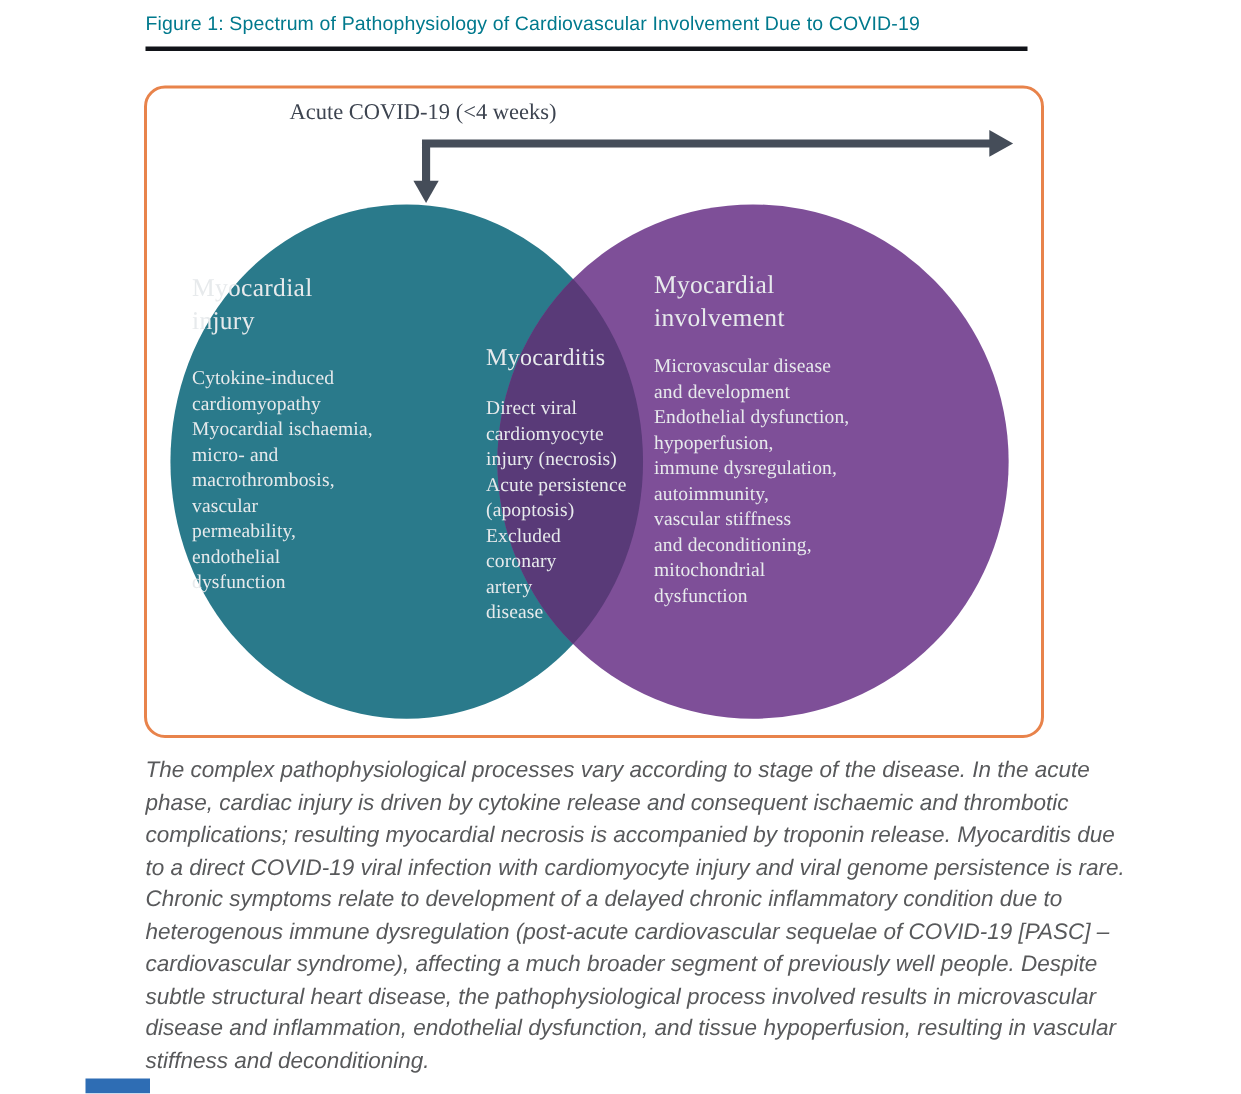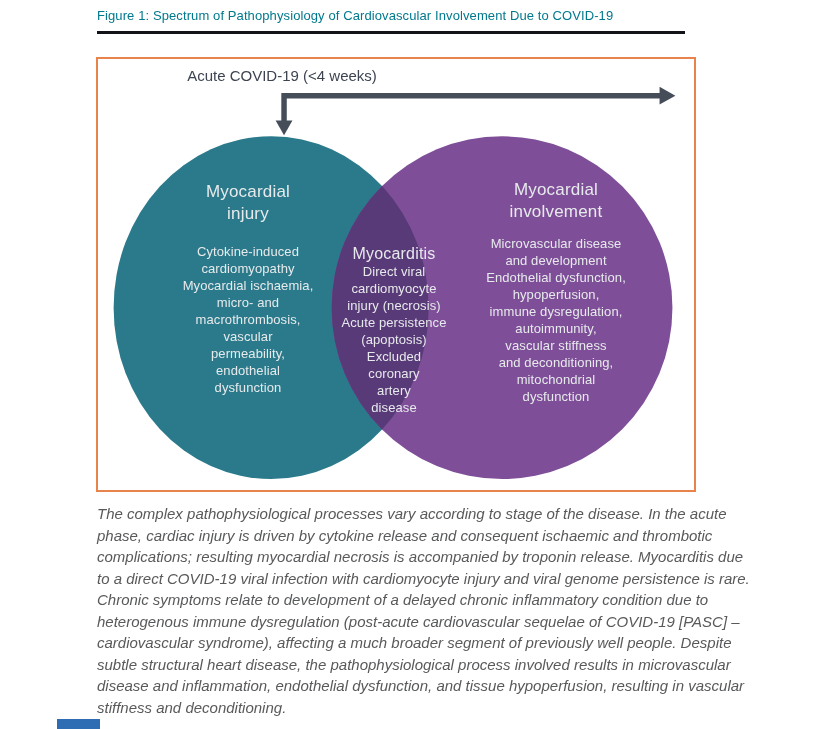--- a/index.html
+++ b/index.html
@@ -27,43 +27,44 @@
     position:absolute;left:97px;top:8px;width:600px;
     font-size:13px;font-weight:normal;color:var(--title-teal);
     letter-spacing:0.1px;
   }
   .title-rule{
     position:absolute;left:97px;top:31px;width:588px;height:3px;
     background:var(--rule-black);
   }
   .panel{
     position:absolute;left:96px;top:57px;width:600px;height:435px;
-    border:2px solid var(--panel-border);border-radius:0;
+    border:2px solid var(--panel-border);border-radius:14px;
     background:#ffffff;
+    font-family:Liberation Serif, serif;
   }
   .panel svg.venn{
     position:absolute;left:0;top:0;width:100%;height:100%;
     display:block;
   }
   .axis-label{
     position:absolute;top:8px;transform:translateX(-50%);
     font-size:15px;color:var(--label-slate);white-space:nowrap;
   }
   .axis-label.acute{left:184px;}
   .axis-label.chronic{left:407px;}
   .vtext{
-    position:absolute;text-align:center;color:var(--circle-text);
+    position:absolute;text-align:left;color:var(--circle-text);
     white-space:pre-line;
   }
   .vhead{font-size:17px;line-height:22px;letter-spacing:0.2px;}
   .vhead.mid{font-size:16px;}
   .vbody{font-size:13px;line-height:17px;letter-spacing:0.1px;}
   .t-left-head {left:30px; top:122px;width:240px;}
   .t-left-body {left:30px; top:184px;width:240px;}
-  .t-mid-head  {left:226px;top:184px;width:140px;}
+  .t-mid-head  {left:226px;top:169px;width:140px;}
   .t-mid-body  {left:226px;top:204px;width:140px;}
   .t-right-head{left:338px;top:120px;width:240px;}
   .t-right-body{left:338px;top:176px;width:240px;}
   .caption{
     position:absolute;left:97px;top:503px;width:658px;
     font-size:15px;line-height:21.5px;font-style:italic;
     color:var(--caption-gray);
   }
   .footer-accent{
     position:absolute;left:57px;top:719px;width:43px;height:10px;

